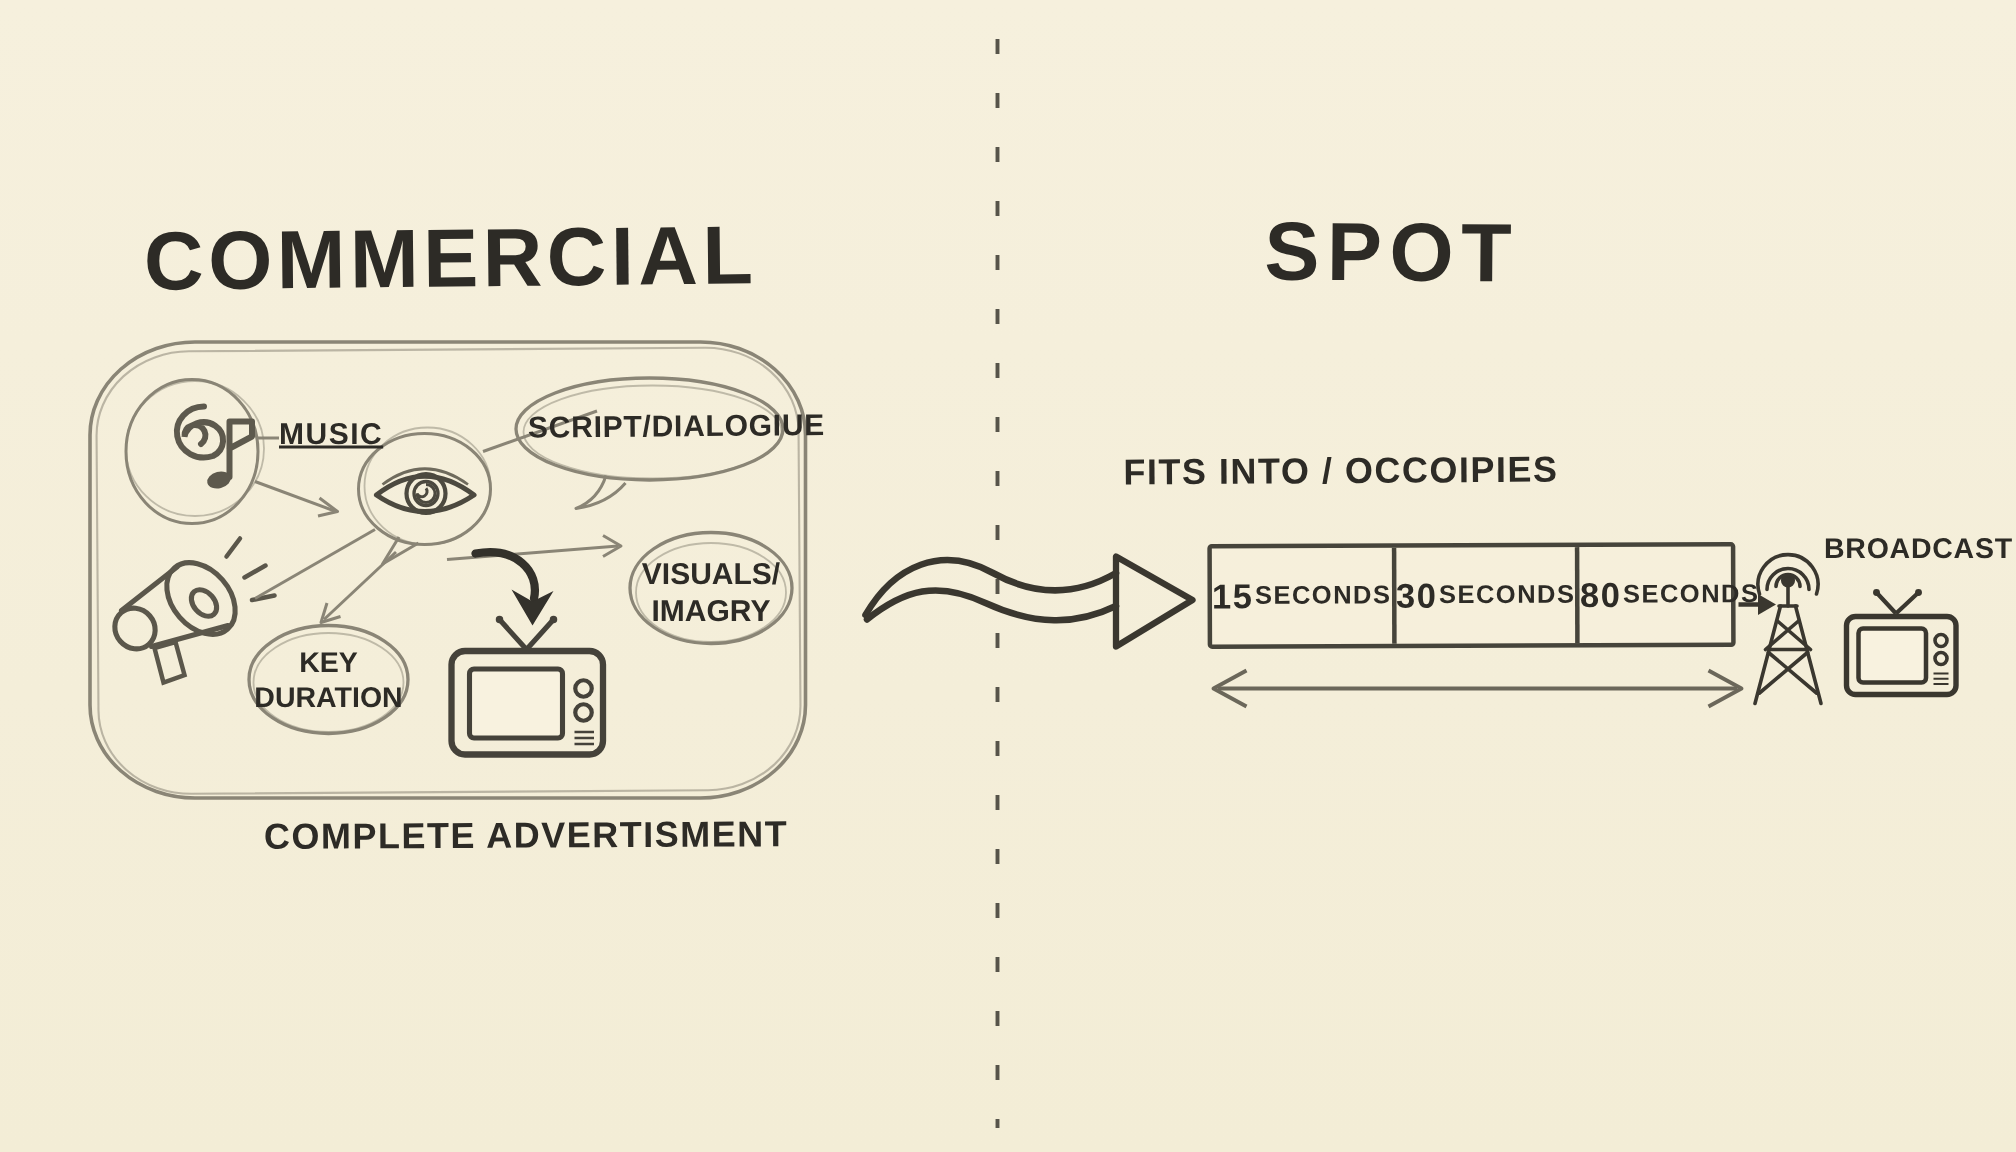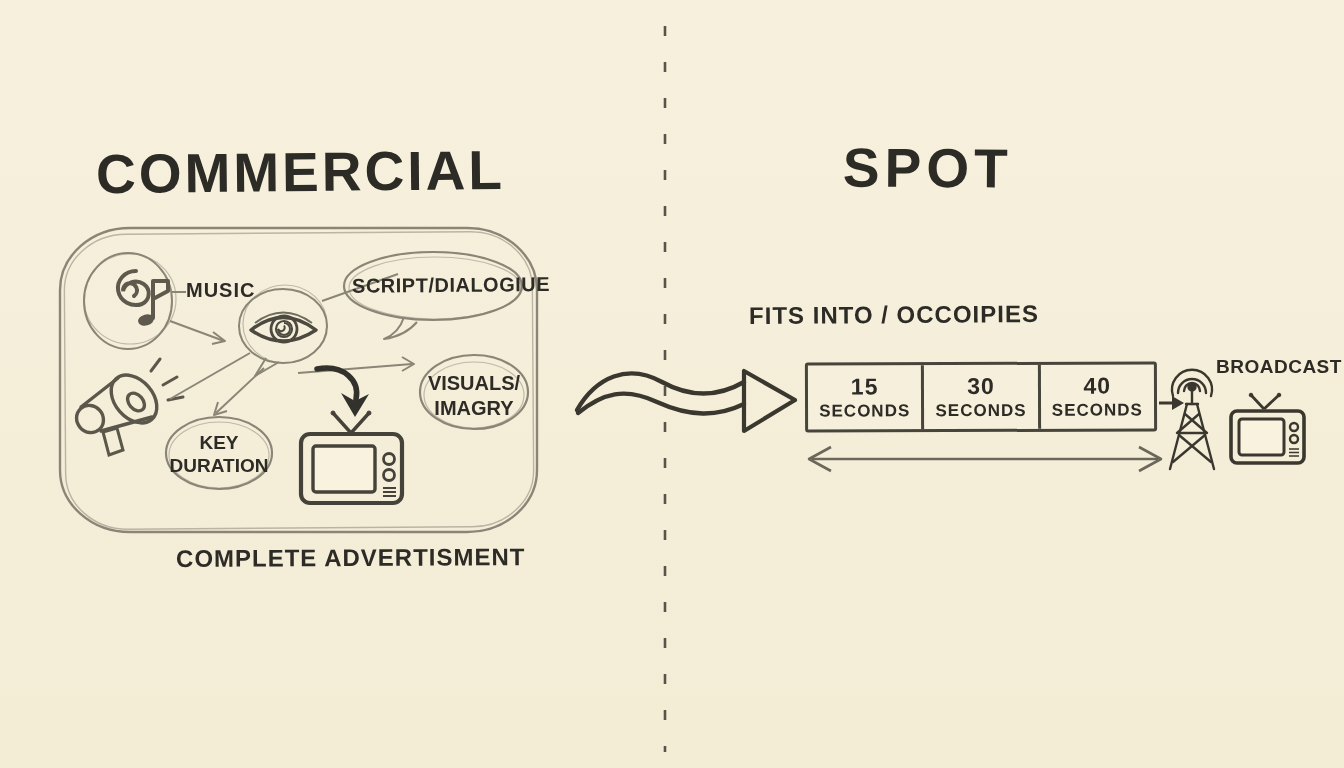--- a/index.html
+++ b/index.html
@@ -11,34 +11,34 @@
     overflow:hidden;
     font-family:"Liberation Sans","DejaVu Sans",sans-serif;
     color:#2d2b26;
     padding-left:44px;
   }
   .sketch-layer{position:absolute;left:0;top:0;width:1344px;height:768px;}
   .lbl{position:absolute;font-weight:bold;color:#2d2b26;white-space:nowrap;}
   .title{font-size:55px;letter-spacing:3px;}
   .commercial-title{left:96px;top:140px;transform:rotate(-0.6deg);}
   .spot-title{left:843px;top:136px;letter-spacing:5px;transform:rotate(0.4deg);}
-  .music-label{left:186px;top:279px;font-size:20px;letter-spacing:1px;}
+  .music-label{left:186px;top:279px;font-size:20px;letter-spacing:1px;text-decoration:underline;}
   .script-label{left:352px;top:274px;width:164px;text-align:center;font-size:20px;letter-spacing:0.5px;transform:rotate(-0.5deg);}
   .visuals-label{left:418px;top:371px;width:112px;text-align:center;font-size:20px;line-height:25px;white-space:normal;}
   .key-label{left:163px;top:431px;width:112px;text-align:center;font-size:19px;line-height:23px;white-space:normal;}
   .complete-caption{left:176px;top:544px;font-size:24px;letter-spacing:1px;transform:rotate(-0.3deg);}
   .fits-label{left:749px;top:301px;font-size:24px;letter-spacing:1px;transform:rotate(-0.4deg);}
   .broadcast-label{left:1216px;top:356px;font-size:19px;letter-spacing:0.5px;text-align:right;}
   .duration-label{left:834px;top:476px;width:300px;text-align:center;font-size:22px;letter-spacing:1px;}
   .slot-strip{
     position:absolute;left:805px;top:362px;width:352px;height:70px;
     border:3px solid #46443b;border-radius:3px;box-sizing:border-box;
     display:flex;transform:rotate(-0.2deg);background:rgba(246,240,220,0.6);
   }
-  .slot-cell{flex:1;display:flex;flex-direction:column;align-items:center;justify-content:center;gap:1px;}
+  .slot-cell{flex:1;display:flex;flex-direction:row;align-items:center;justify-content:center;gap:1px;}
   .slot-cell + .slot-cell{border-left:3px solid #46443b;}
   .slot-value{font-weight:bold;font-size:23px;letter-spacing:1px;}
   .slot-unit{font-weight:bold;font-size:17px;letter-spacing:1px;}
 </style>
 </head>
 <body>
 
 <div class="canvas">
 
   <svg class="sketch-layer" viewBox="0 0 1344 768">
@@ -191,20 +191,20 @@
   <div class="slot-strip">
     <div class="slot-cell">
       <span class="slot-value">15</span>
       <span class="slot-unit">SECONDS</span>
     </div>
     <div class="slot-cell">
       <span class="slot-value">30</span>
       <span class="slot-unit">SECONDS</span>
     </div>
     <div class="slot-cell">
-      <span class="slot-value">40</span>
+      <span class="slot-value">80</span>
       <span class="slot-unit">SECONDS</span>
     </div>
   </div>
 
   <div class="lbl broadcast-label">BROADCAST</div>
 
 </div>
 
 </body></html>

